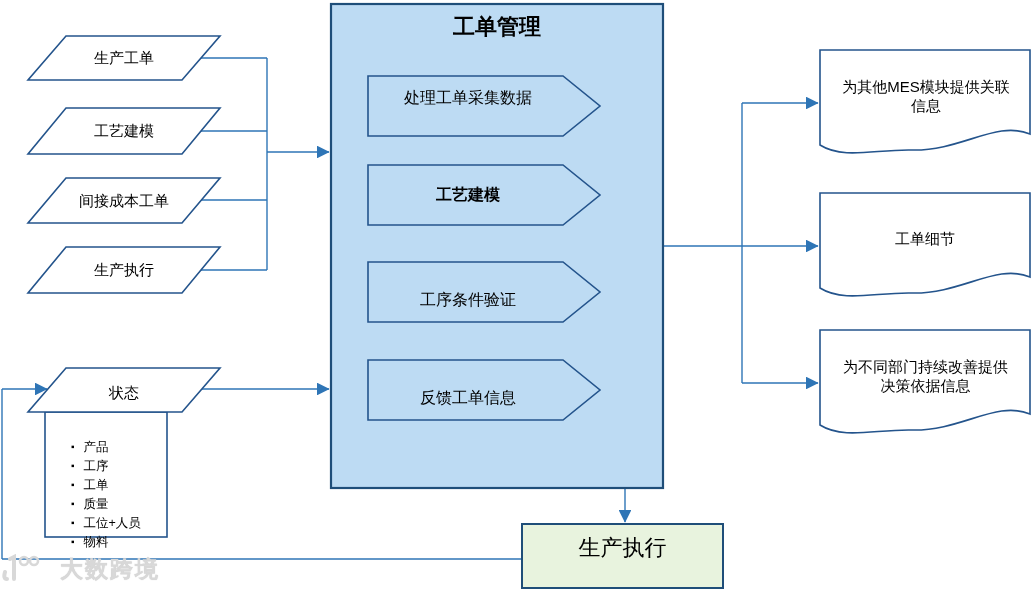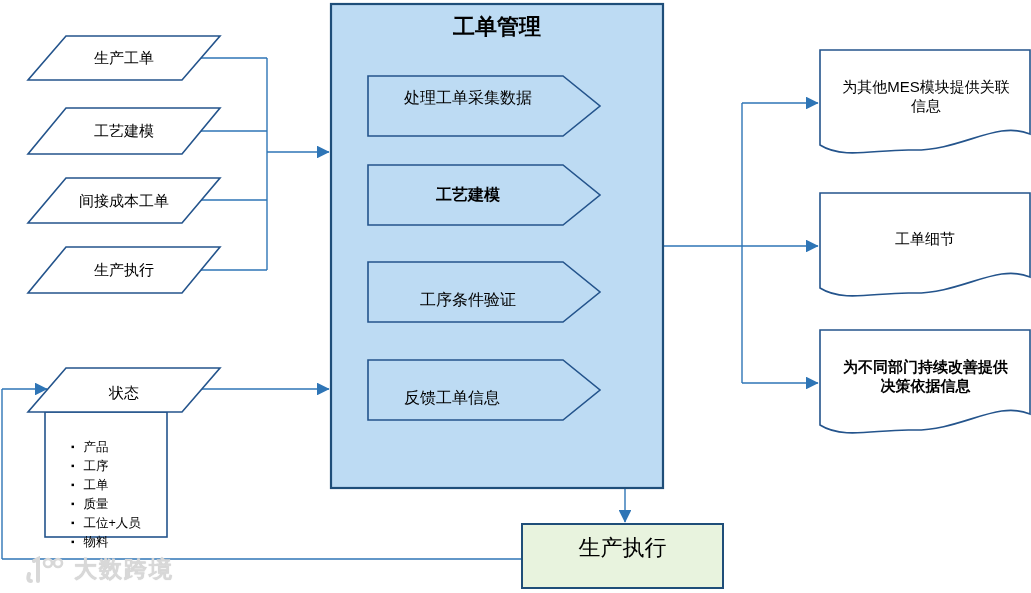--- a/index.html
+++ b/index.html
@@ -30,22 +30,22 @@
     margin:16px;padding:8px 0 0 10px;list-style:none;
     font-size:12.5px;line-height:19px;text-align:left;
   }
   .status-list li::before{
     content:"▪";
     font-size:10px;
     margin-right:9px;
     position:relative;top:-1px;
   }
   .watermark{
-    position:absolute;left:24px;top:554px;
-    display:flex;align-items:center;gap:10px;
+    position:absolute;left:0;top:554px;
+    display:flex;align-items:flex-start;gap:20px;
     color:#d8d8d8;font-weight:bold;font-size:23px;
     letter-spacing:2px;
     text-shadow:0 0 1px #c6c6c6;
     pointer-events:none;
   }
 </style>
 </head>
 <body>
 
 <div class="canvas">
@@ -113,25 +113,25 @@
   <div class="txt input-label" style="left:28px;top:36px;width:192px;height:44px;">生产工单</div>
 
   <div class="txt panel-title" style="left:331px;top:10px;width:332px;height:34px;">工单管理</div>
   <div class="txt input-label" style="left:28px;top:108px;width:192px;height:46px;">工艺建模</div>
   <div class="txt input-label" style="left:52px;top:178px;width:144px;height:45px;">间接成本工单</div>
   <div class="txt input-label" style="left:28px;top:247px;width:192px;height:46px;">生产执行</div>
 
   <div class="txt proc-label" style="left:368px;top:76px;width:200px;height:44px;">处理工单采集数据</div>
   <div class="txt proc-label" style="left:368px;top:165px;width:200px;height:60px;font-weight:bold;">工艺建模</div>
   <div class="txt proc-label" style="left:368px;top:262px;width:200px;height:76px;">工序条件验证</div>
-  <div class="txt proc-label" style="left:352px;top:360px;width:200px;height:76px;">反馈工单信息</div>
+  <div class="txt proc-label" style="left:368px;top:360px;width:200px;height:76px;">反馈工单信息</div>
 
   <div class="txt doc-label" style="left:840px;top:52px;width:172px;height:88px;">为其他MES模块提供关联信息</div>
   <div class="txt doc-label" style="left:826px;top:195px;width:198px;height:88px;">工单细节</div>
-  <div class="txt doc-label" style="left:843px;top:332px;width:165px;height:88px;font-weight:bold;">为不同部门持续改善提供决策依据信息</div>
+  <div class="txt doc-label" style="left:843px;top:332px;width:165px;height:88px;">为不同部门持续改善提供决策依据信息</div>
 
   <div class="txt status-label" style="left:28px;top:368px;width:192px;height:49px;">状态</div>
 
   <ul class="status-list">
     <li>产品</li>
     <li>工序</li>
     <li>工单</li>
     <li>质量</li>
     <li>工位+人员</li>
     <li>物料</li>

